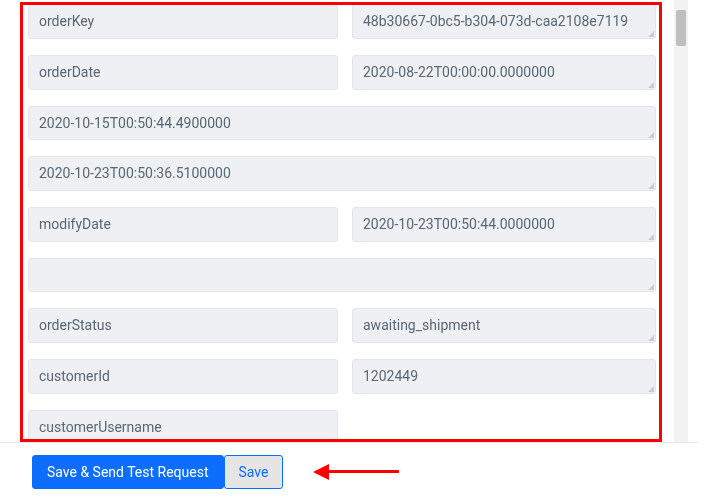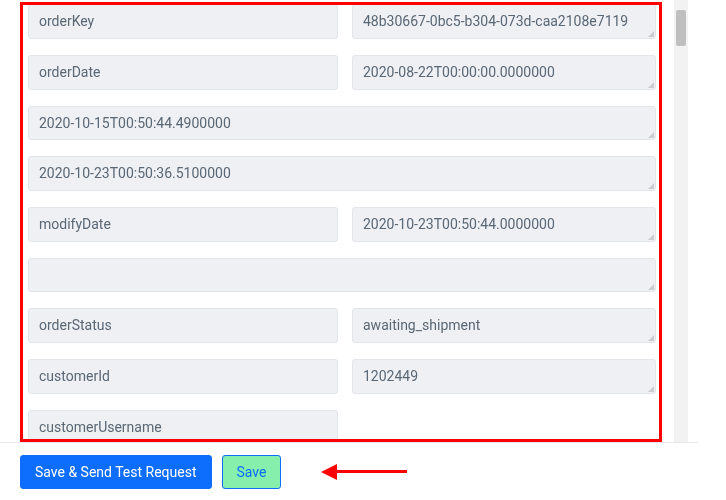--- a/index.html
+++ b/index.html
@@ -79,41 +79,41 @@
   .footer {
     position: absolute;
     left: 0;
     right: 0;
     bottom: 0;
     height: 58px;
     background: #fff;
     border-top: 1px solid #e6e8eb;
     display: flex;
     align-items: center;
-    padding: 0 20px;
-    gap: 10px;
+    padding: 0 32px;
+    gap: 0;
   }
   .btn {
     display: inline-flex;
     align-items: center;
     justify-content: center;
     height: 34px;
     padding: 0 14px;
     border-radius: 3px;
     font-size: 14px;
     cursor: pointer;
     user-select: none;
   }
   .btn-primary {
     background: #0d6efd;
     color: #fff;
     border: 1px solid #0d6efd;
   }
   .btn-outline {
-    background: #86efac;
+    background: #e5e5e5;
     color: #0d6efd;
     border: 1px solid #0d6efd;
   }
   .arrow {
     display: inline-flex;
     align-items: center;
     margin-left: 30px;
   }
   .arrow-line {
     width: 70px;

